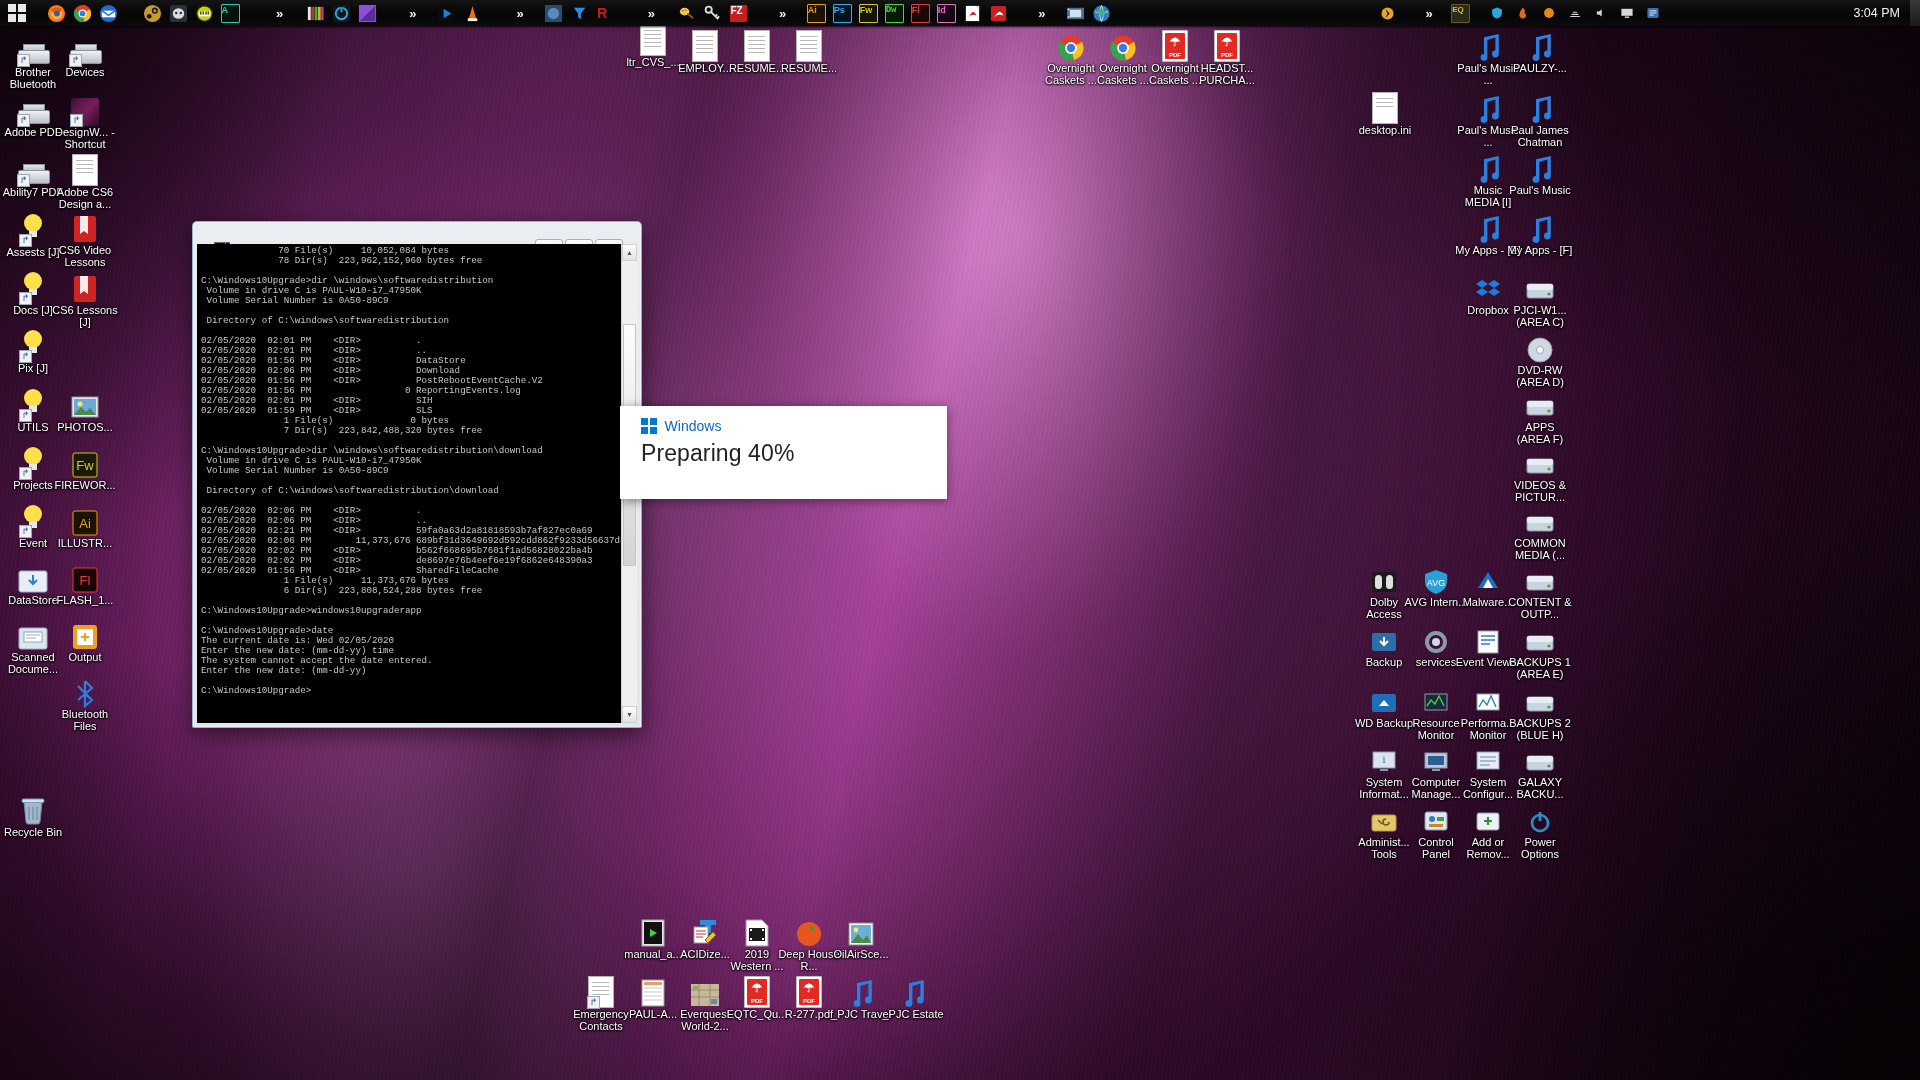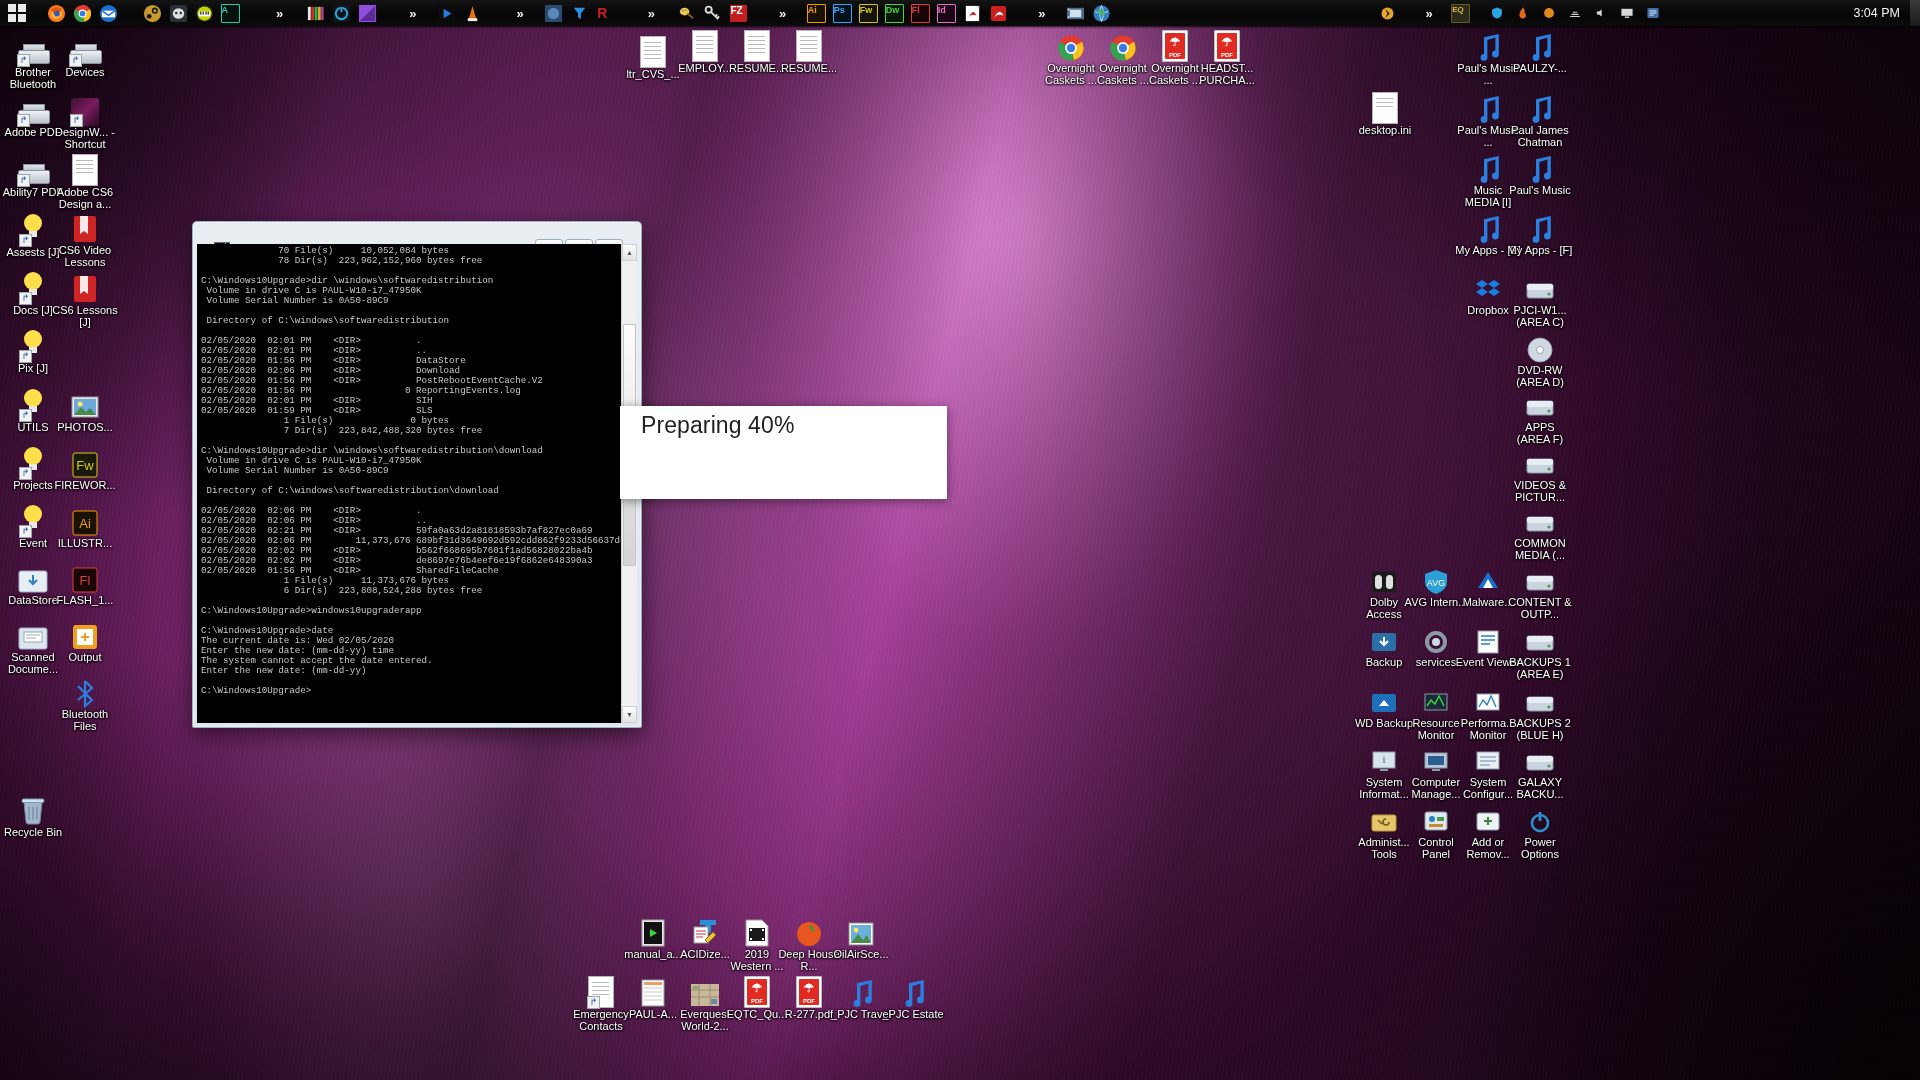--- a/index.html
+++ b/index.html
@@ -274,21 +274,21 @@
   <div class="tbicon">
     <span class="badge g" style="border:1.5px solid #f59b00;color:#f59b00;background:#1a1205;">Ai</span>
   </div>
   <div class="tbicon">
     <span class="badge g" style="border:1.5px solid #31a8ff;color:#31a8ff;background:#05111a;">Ps</span>
   </div>
   <div class="tbicon">
     <span class="badge g" style="border:1.5px solid #d6c817;color:#d6c817;background:#15140a;">Fw</span>
   </div>
   <div class="tbicon">
-    <span class="badge g" style="border:1.5px solid #4ad637;color:#4ad637;background:#08170a;">Dw</span>
+    <span class="badge g" style="border:1.5px solid #4ad637;color:#4ad637;background:#08170a;font-family:Liberation Mono, monospace;">Dw</span>
   </div>
   <div class="tbicon">
     <span class="badge g" style="border:1.5px solid #e23b3b;color:#e23b3b;background:#190707;">Fl</span>
   </div>
   <div class="tbicon">
     <span class="badge g" style="border:1.5px solid #e26ec6;color:#e26ec6;background:#190715;">Id</span>
   </div>
   <div class="tbicon">
     <svg width="19" height="19" viewBox="0 0 20 20">
         <rect x="3" y="2" width="14" height="16" fill="#fff"></rect>
@@ -596,21 +596,21 @@
 </div>
 <div class="icon-cell" style="left:52px;top:672px">
   <div class="icon-art">
       <svg width="28" height="30" viewBox="0 0 28 30">
         <path d="M14 3 L21 10 L14 16 L14 3 M14 16 L21 22 L14 28 L14 16 M7 8 L21 22 M7 22 L21 10" stroke="#2a7fe0" stroke-width="2.2" fill="none"></path>
       </svg>
     </div>
   <div class="icon-label">Bluetooth Files</div>
 </div>
 
-<div class="icon-cell" style="left:620px;top:32px">
+<div class="icon-cell" style="left:620px;top:20px">
   <div class="icon-art">
       <div class="doc">
         <i style="top:5px"></i>
         <i style="top:9px"></i>
         <i style="top:13px"></i>
         <i style="top:17px"></i>
         <i style="top:21px"></i>
       </div>
     </div>
   <div class="icon-label">ltr_CVS_...</div>
@@ -1204,14 +1204,23 @@
 C:\Windows10Upgrade&gt;</div>
     <div id="cmdscroll">
       <div class="sc-btn">▲</div>
       <div class="sc-thumb"></div>
       <div class="sc-btn sc-bot">▼</div>
     </div>
   </div>
 </div>
 
 <div id="prepdlg">
+  <div class="prep-brand">
+    <span class="prep-logo">
+        <i></i>
+        <i></i>
+        <i></i>
+        <i></i>
+      </span>
+    <span class="prep-brandtext">Windows</span>
+  </div>
   <div class="prep-status">Preparing 40%</div>
 </div>
 
 </body></html>

